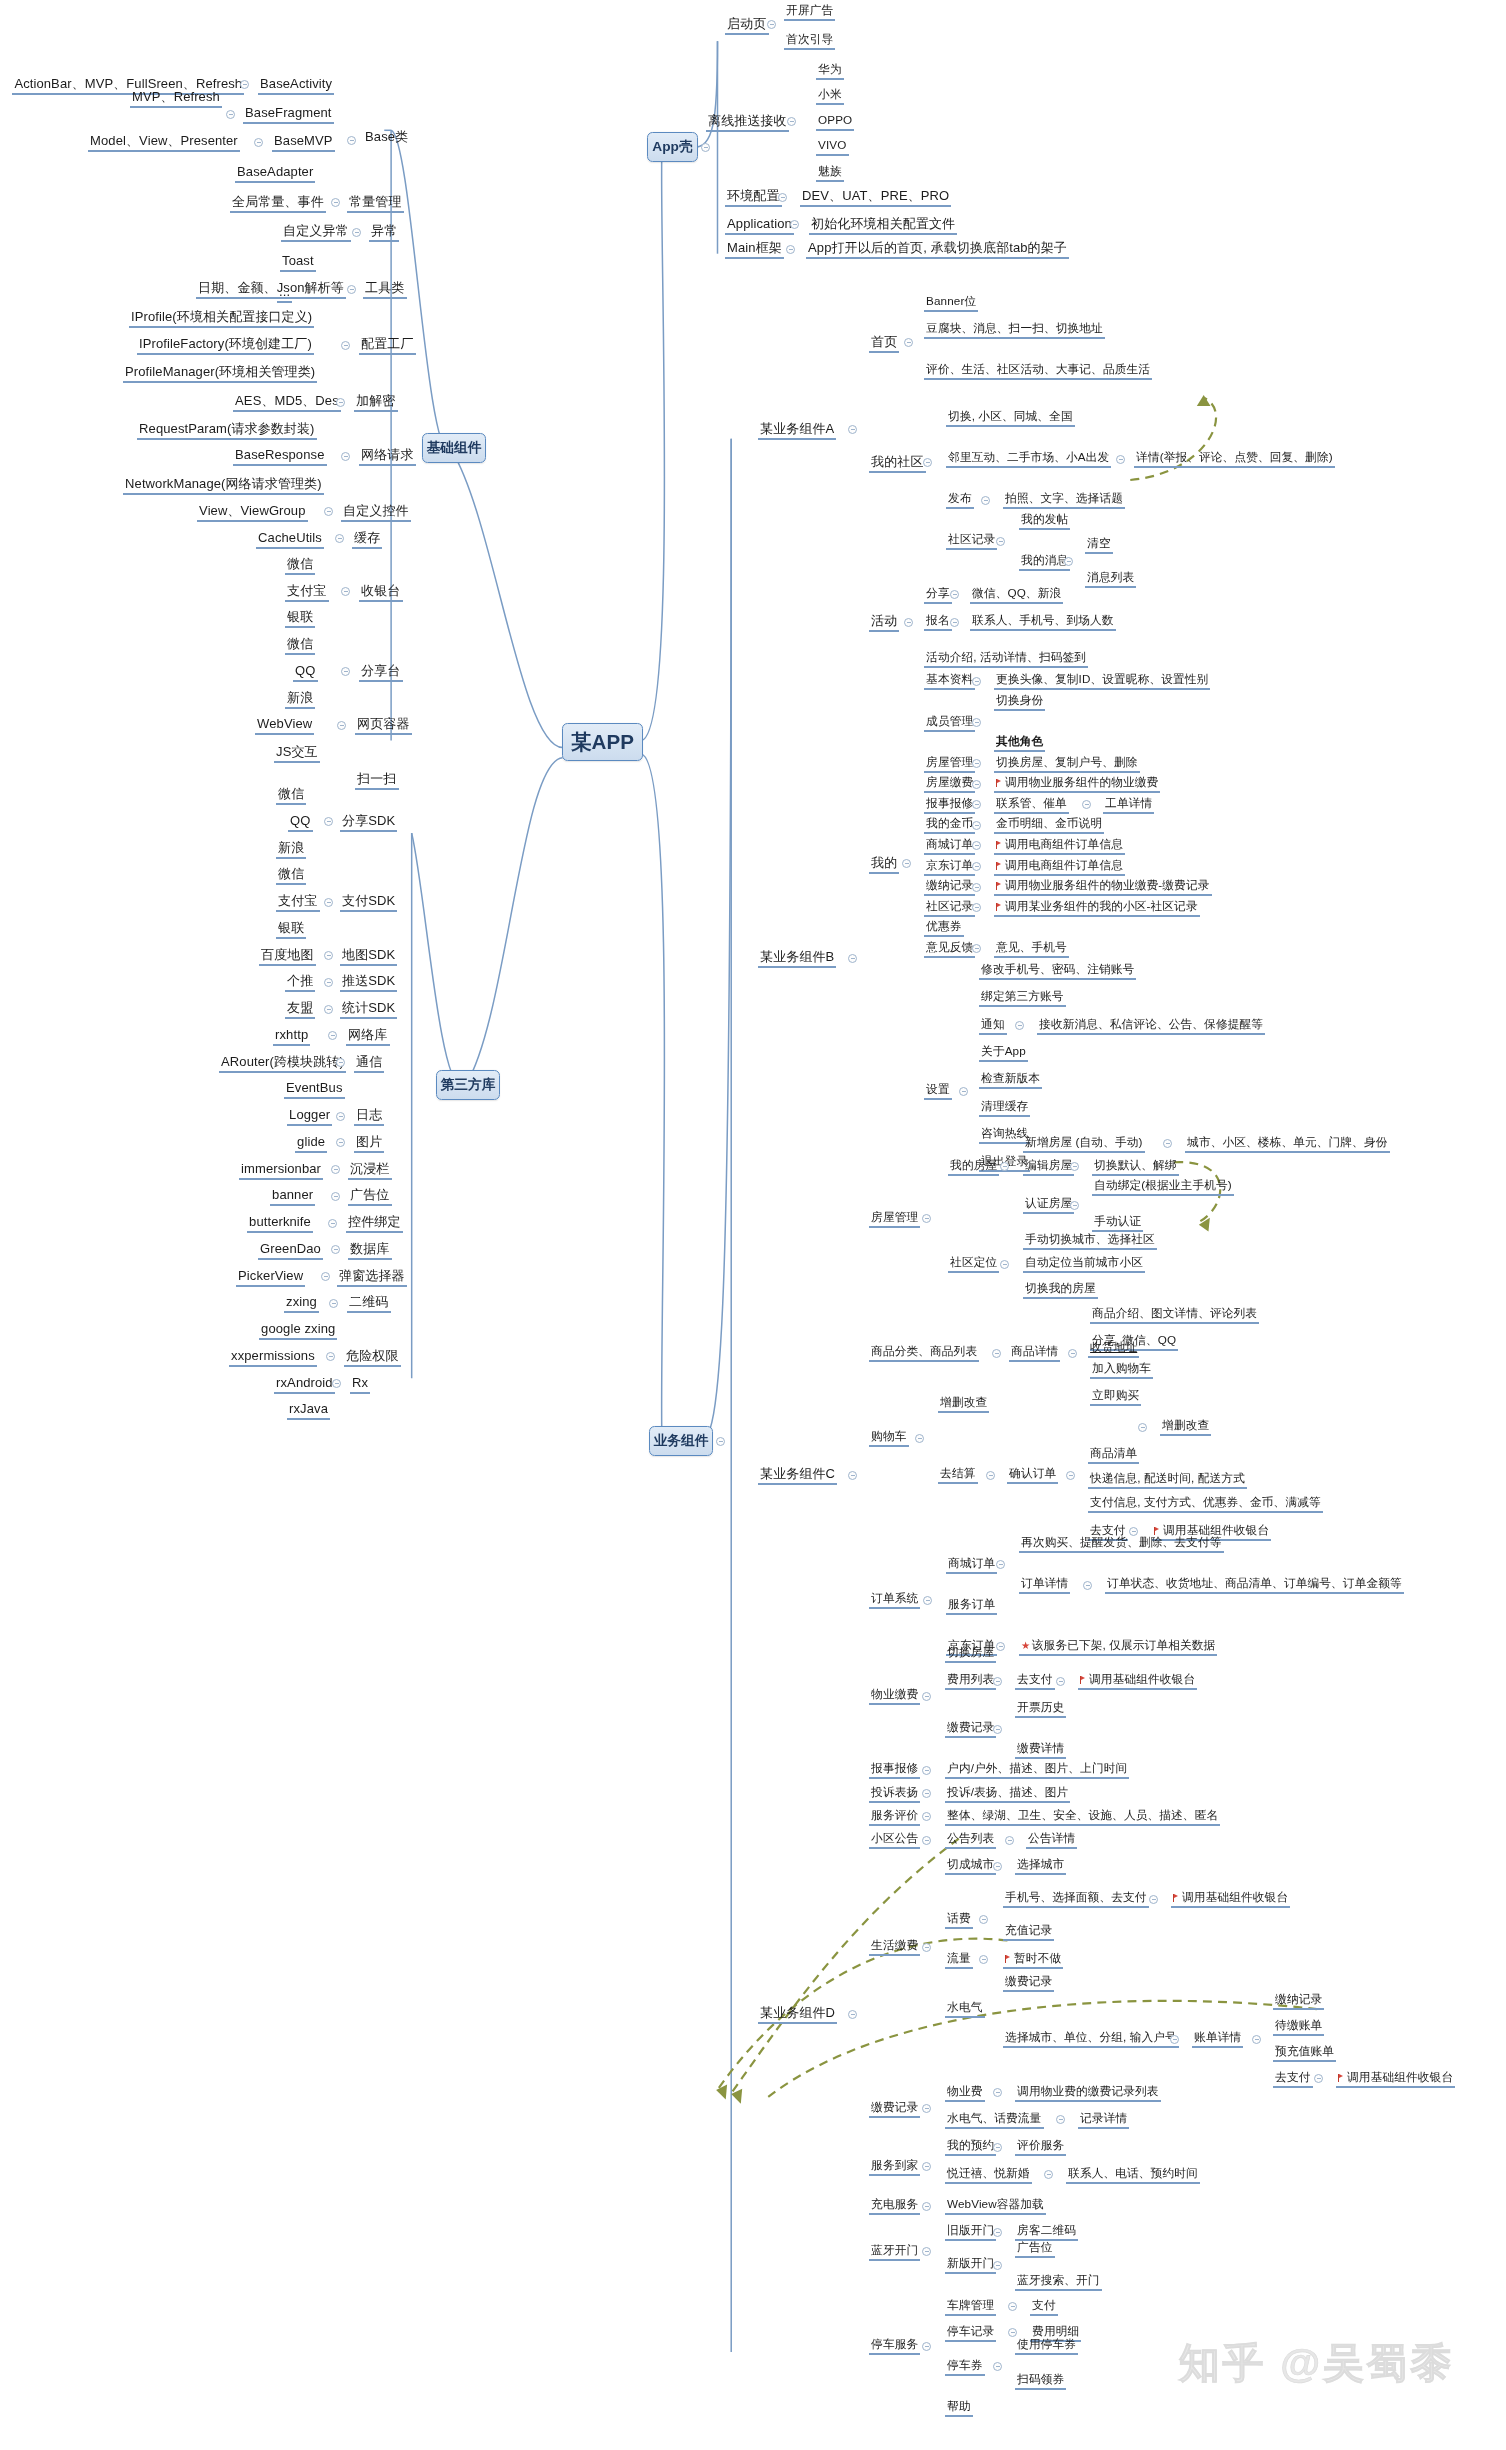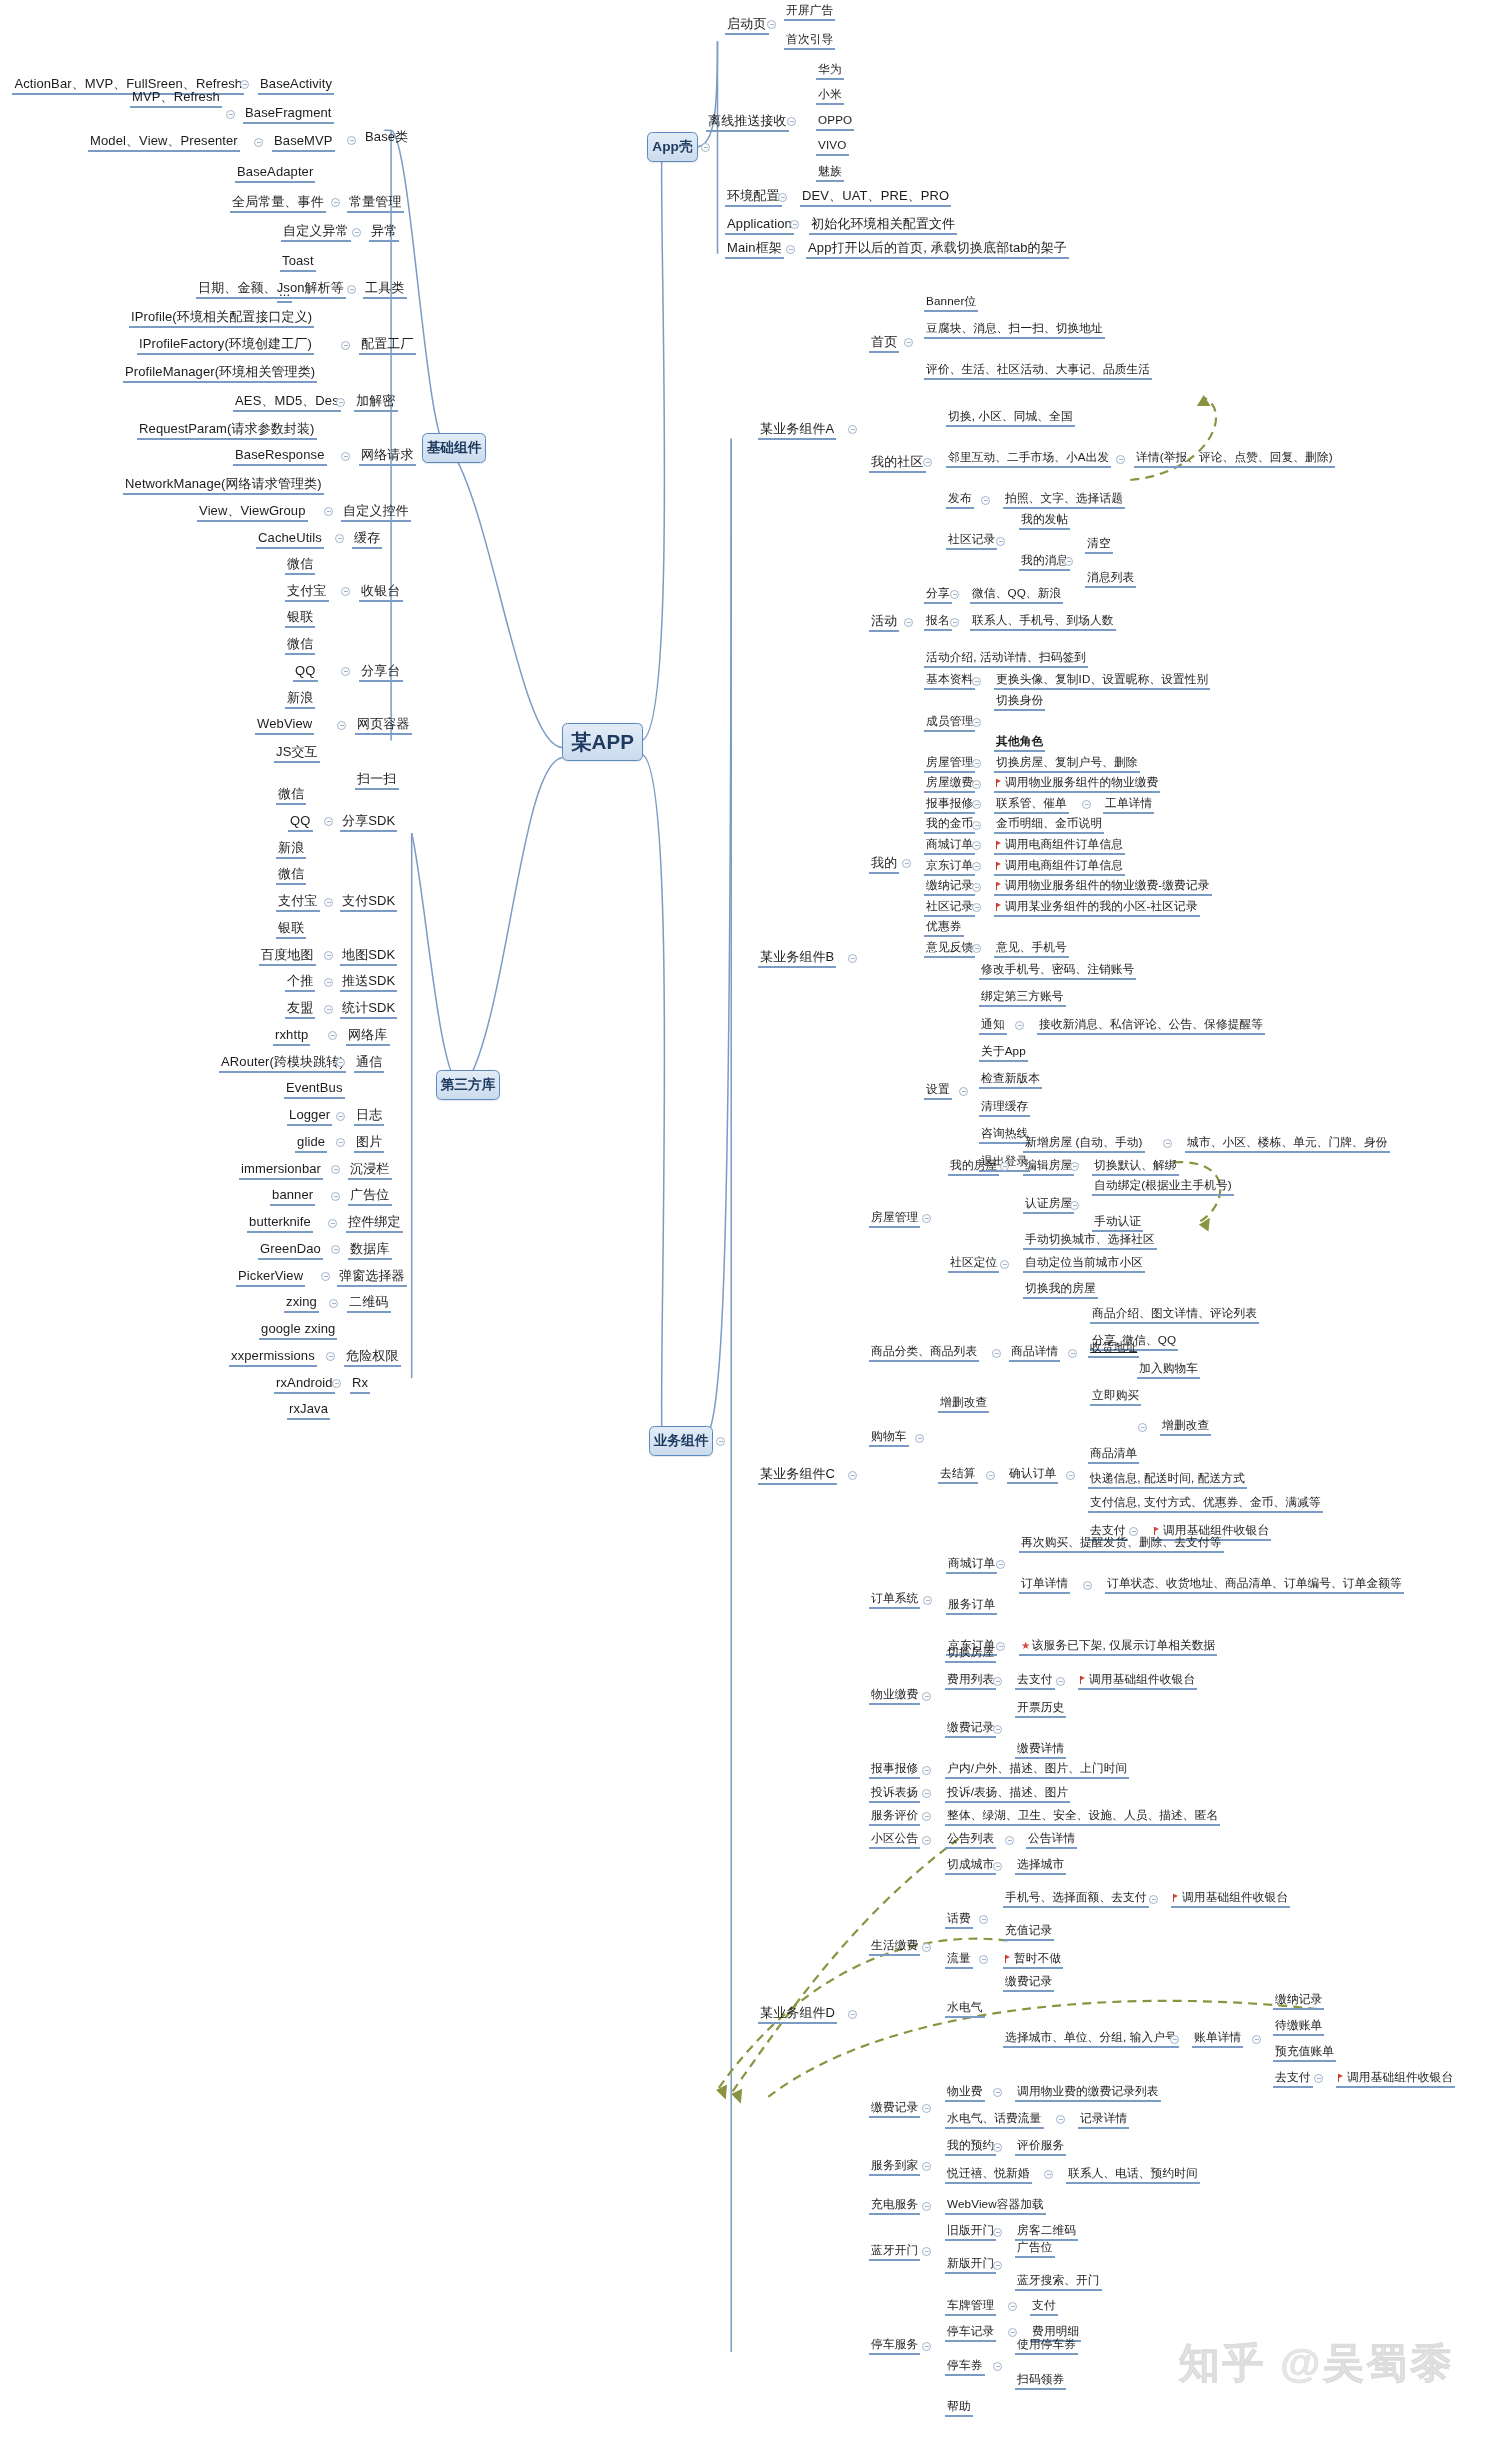--- a/index.html
+++ b/index.html
@@ -459,21 +459,21 @@
 
   <div class="node" style="left:758px; top:1467px;">某业务组件C</div>
   <div class="tog" style="left:848px; top:1471px;"></div>
 
   <div class="node sm" style="left:869px; top:1345px;">商品分类、商品列表</div>
   <div class="tog" style="left:992px; top:1349px;"></div>
   <div class="node sm" style="left:1009px; top:1345px;">商品详情</div>
   <div class="tog" style="left:1068px; top:1349px;"></div>
   <div class="node sm" style="left:1090px; top:1307px;">商品介绍、图文详情、评论列表</div>
   <div class="node sm" style="left:1090px; top:1334px;">分享, 微信、QQ</div>
-  <div class="node sm" style="left:1137px; top:1362px;">加入购物车</div>
+  <div class="node sm" style="left:1090px; top:1362px;">加入购物车</div>
   <div class="node sm" style="left:1090px; top:1389px;">立即购买</div>
 
   <div class="node sm" style="left:869px; top:1430px;">购物车</div>
   <div class="tog" style="left:915px; top:1434px;"></div>
   <div class="node sm" style="left:938px; top:1396px;">增删改查</div>
   <div class="node sm" style="left:938px; top:1467px;">去结算</div>
   <div class="tog" style="left:986px; top:1471px;"></div>
   <div class="node sm" style="left:1007px; top:1467px;">确认订单</div>
   <div class="tog" style="left:1066px; top:1471px;"></div>
   <div class="node sm" style="left:1088px; top:1341px;text-decoration:underline;">收货地址</div>

